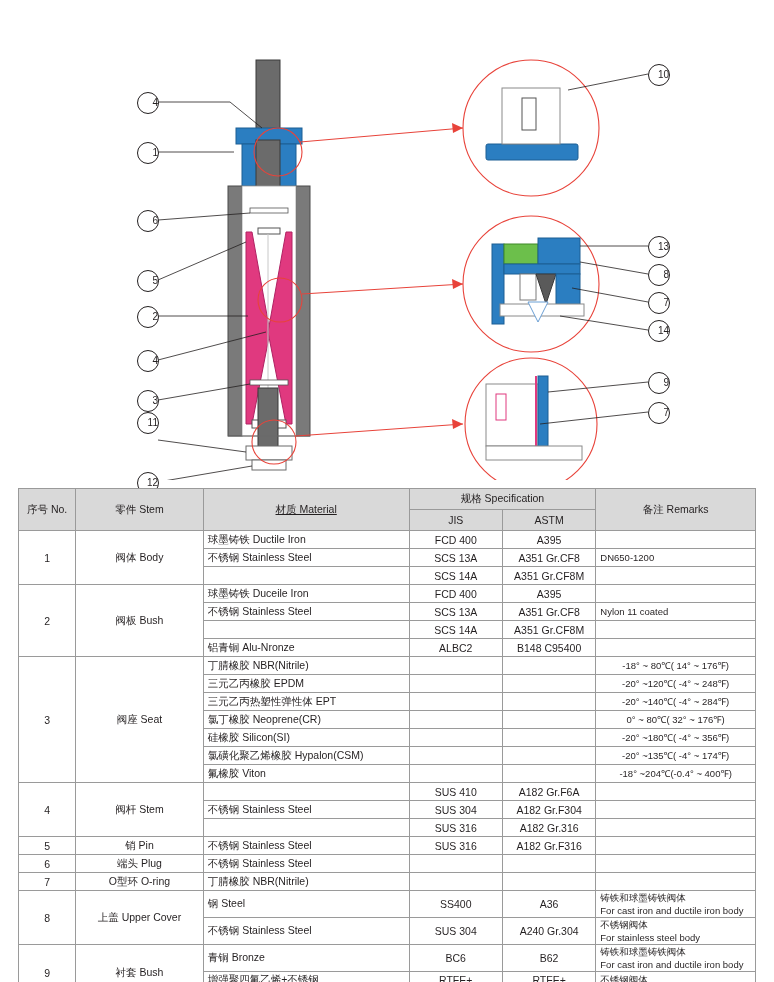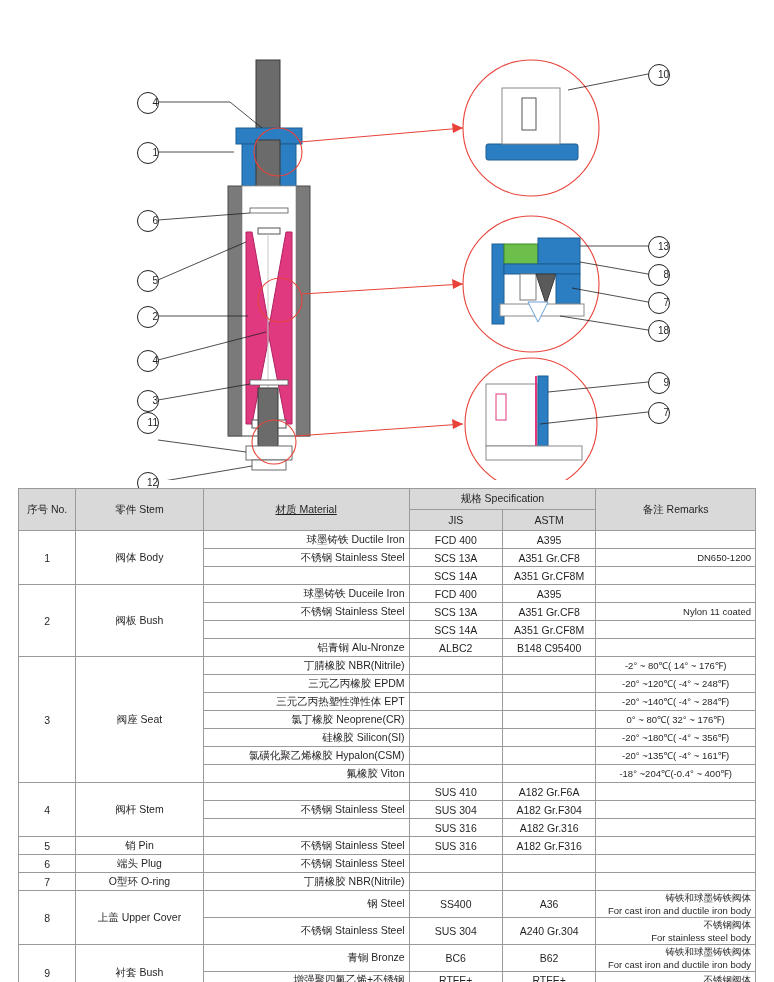--- a/index.html
+++ b/index.html
@@ -16,21 +16,21 @@
   
   .cal{position:absolute;width:20px;height:20px;border:1px solid #231f20;border-radius:50%;
        font-size:10px;line-height:19px;text-align:right;background:#fff;color:#231f20;}
 
   
   .tbl{position:absolute;left:18px;top:488px;width:738px;border-collapse:collapse;
        font-size:10.5px;color:#231f20;}
   .tbl td,.tbl th{border:1px solid #9a9a9a;padding:1px 4px;vertical-align:middle;}
   .tbl th{background:#d9d9d9;font-weight:normal;text-align:center;height:18px;}
   .c{text-align:center;}
-  .l{text-align:right;}
+  .l{text-align:left;}
   .no{width:48px;}
   .part{width:118px;}
   .mat{width:196px;text-decoration:underline;}
   .spec{width:84px;}
   .rem{width:150px;}
   .tbl td{height:15px;}
   .small{font-size:9.5px;margin-left:8px;}
 </style>
 </head>
 <body>
@@ -129,21 +129,21 @@
     <div class="cal" style="left:137px;top:238px">5</div>
     <div class="cal" style="left:137px;top:274px">2</div>
     <div class="cal" style="left:137px;top:318px">4</div>
     <div class="cal" style="left:137px;top:358px">3</div>
     <div class="cal" style="left:137px;top:380px">11</div>
     <div class="cal" style="left:137px;top:440px">12</div>
     <div class="cal" style="left:648px;top:32px">10</div>
     <div class="cal" style="left:648px;top:204px">13</div>
     <div class="cal" style="left:648px;top:232px">8</div>
     <div class="cal" style="left:648px;top:260px">7</div>
-    <div class="cal" style="left:648px;top:288px">18</div>
+    <div class="cal" style="left:648px;top:288px">14</div>
     <div class="cal" style="left:648px;top:340px">9</div>
     <div class="cal" style="left:648px;top:370px">7</div>
   </div>
 
   <table class="tbl">
     <thead>
       <tr>
         <th class="no" rowspan="2">序号 No.</th>
         <th class="part" rowspan="2">零件 Stem</th>
         <th class="mat" rowspan="2">材质 Material</th>
@@ -201,21 +201,21 @@
           <td class="c">ALBC2</td>
           <td class="c">B148 C95400</td>
           <td class="l small"></td>
         </tr>
         <tr>
           <td class="c" rowspan="7">3</td>
           <td class="c" rowspan="7">阀座 Seat</td>
           <td class="l">丁腈橡胶 NBR(Nitrile)</td>
           <td class="c"></td>
           <td class="c"></td>
-          <td class="c small">-2° ~ 80℃(  14° ~ 176℉)</td>
+          <td class="c small">-18° ~ 80℃(  14° ~ 176℉)</td>
         </tr>
         <tr>
           <td class="l">三元乙丙橡胶 EPDM</td>
           <td class="c"></td>
           <td class="c"></td>
           <td class="c small">-20° ~120℃(  -4° ~ 248℉)</td>
         </tr>
         <tr>
           <td class="l">三元乙丙热塑性弹性体 EPT</td>
           <td class="c"></td>
@@ -231,21 +231,21 @@
         <tr>
           <td class="l">硅橡胶 Silicon(SI)</td>
           <td class="c"></td>
           <td class="c"></td>
           <td class="c small">-20° ~180℃(  -4° ~ 356℉)</td>
         </tr>
         <tr>
           <td class="l">氯磺化聚乙烯橡胶 Hypalon(CSM)</td>
           <td class="c"></td>
           <td class="c"></td>
-          <td class="c small">-20° ~135℃(  -4° ~ 161℉)</td>
+          <td class="c small">-20° ~135℃(  -4° ~ 174℉)</td>
         </tr>
         <tr>
           <td class="l">氟橡胶 Viton</td>
           <td class="c"></td>
           <td class="c"></td>
           <td class="c small">-18° ~204℃(-0.4° ~ 400℉)</td>
         </tr>
         <tr>
           <td class="c" rowspan="3">4</td>
           <td class="c" rowspan="3">阀杆 Stem</td>

